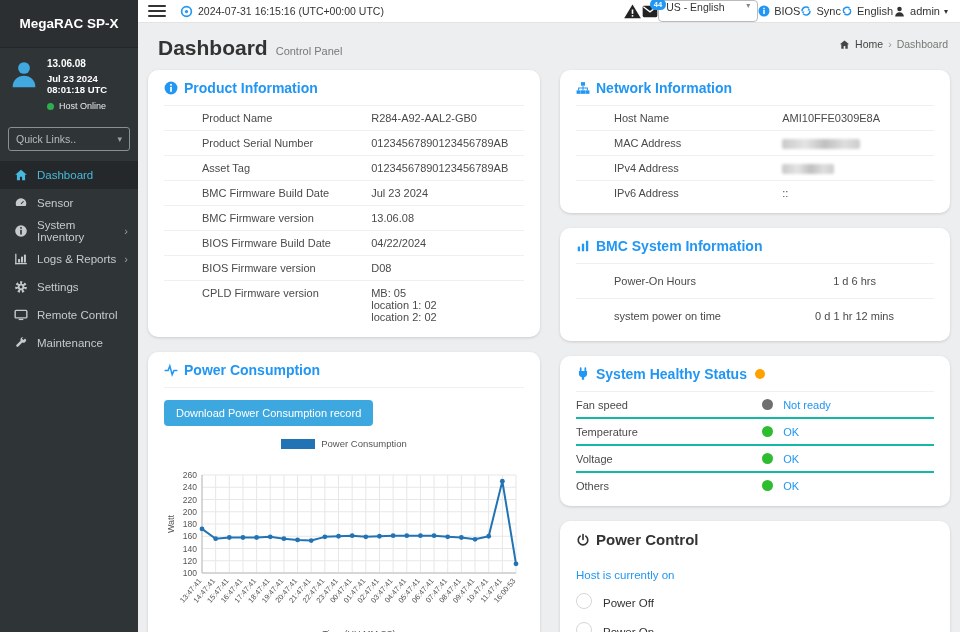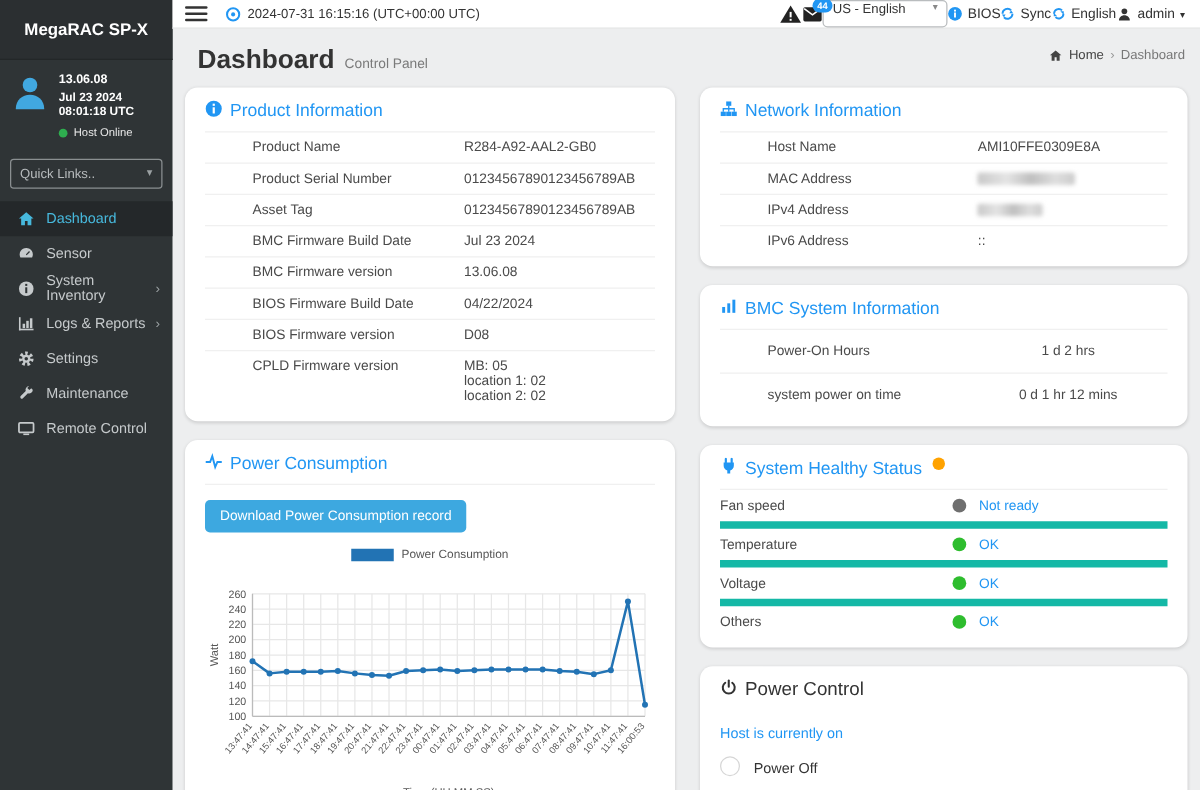--- a/index.html
+++ b/index.html
@@ -47,36 +47,36 @@
   .breadcrumb { margin-left:auto; margin-right:2px; display:flex; align-items:center; gap:5px; font-size:10.5px; color:#444; margin-top:2px; }
   .breadcrumb .sep { color:#999; }
   .breadcrumb .bc-last { color:#777; }
 
   .content { display:flex; gap:20px; padding:0 10px; }
   .col { display:flex; flex-direction:column; }
   .col-left { width:392px; }
   .col-right { width:390px; }
 
   .card { background:#fff; border-radius:10px; box-shadow:0 1px 3px rgba(0,0,0,.14); margin-bottom:15px; padding:10px 16px 8px 16px; }
-  .card-title { display:flex; align-items:flex-start; gap:6px; font-size:14px; font-weight:normal; color:#2196f3; padding-bottom:9px; border-bottom:1px solid #f0f0f0; }
+  .card-title { display:flex; align-items:center; gap:6px; font-size:14px; font-weight:bold; color:#2196f3; padding-bottom:9px; border-bottom:1px solid #f0f0f0; }
   .card-title svg { width:14px; height:14px; }
   .card-title.dark { color:#333; }
   .orange-dot { width:10px; height:10px; border-radius:50%; background:#ffa200; margin-left:2px; }
 
   .info-row { display:flex; padding:6px 0; border-bottom:1px solid #f0f0f0; font-size:11px; color:#4a4a4a; }
   .info-row:last-child { border-bottom:none; }
   .info-label { flex:0 0 47%;margin-left:38px; }
   .info-value { flex:1; white-space:pre-line; }
   .redacted { display:inline-block; height:10px; border-radius:2px; background:linear-gradient(90deg,#c9c9c9,#e4e4e4 30%,#bfbfbf 55%,#dedede 80%,#cccccc); filter:blur(1.5px); vertical-align:middle; }
   .bmc-row { display:flex; padding:11px 0; border-bottom:1px solid #f0f0f0; font-size:11px; color:#4a4a4a; align-items:center; }
   .bmc-row:last-child { border-bottom:none; }
   .bmc-row .info-label { flex:0 0 45%; }
   .bmc-row .bmc-value { flex:1; text-align:center; }
 
-  .hs-row { display:flex; align-items:center; padding:6.5px 0; border-bottom:6px solid #14b8a6; font-size:11px; color:#4a4a4a; }
+  .hs-row { display:flex; align-items:center; padding:6.5px 0; border-bottom:2px solid #14b8a6; font-size:11px; color:#4a4a4a; }
   .hs-row:last-child { border-bottom:none;align-items:center; }
   .hs-label { flex:0 0 52%; }
   .hs-status { display:flex; align-items:center; gap:10px; color:#2196f3; cursor:pointer; }
   .hs-dot { width:11px; height:11px; border-radius:50%; }
   .hs-dot.green { background:#2ebd2e; }
   .hs-dot.gray { background:#6f6f6f; }
 
   .dl-btn { margin:12px 0 6px 0; background:#3da8e0; color:#fff; border:none; border-radius:4px; font-size:11px; padding:7px 12px; cursor:pointer; font-family:inherit; }
   .legend { display:flex; align-items:center; justify-content:center; gap:6px; font-size:9.5px; color:#555; margin-top:6px; }
   .legend-swatch { width:34px; height:10px; background:#2273b4; }
@@ -162,33 +162,33 @@
               <circle cx="12" cy="12" r="7.5" fill="none" stroke="currentColor" stroke-width="5" stroke-dasharray="3.4 3.2"></circle>
               <circle cx="12" cy="12" r="5.6" fill="currentColor"></circle>
               <circle cx="12" cy="12" r="2.4" fill="#2f3436"></circle>
             </svg>
           </span>
           <span>Settings</span>
         </div>
         <div class="menu-item">
           <span class="mi-icon">
             <svg viewBox="0 0 24 24">
-              <path d="M21 6.5a5 5 0 0 1-6.7 4.7l-6.9 6.9a2.1 2.1 0 1 1-3-3l6.9-6.9A5 5 0 0 1 16 1.5l-2.6 2.6 2.9 2.9L18.9 4.4c.9.9 1.4 1.6 2.1 2.1z" fill="currentColor"></path>
-            </svg>
-          </span>
-          <span>Maintenance</span>
-        </div>
-        <div class="menu-item">
-          <span class="mi-icon">
-            <svg viewBox="0 0 24 24">
               <rect x="2" y="4" width="20" height="13" rx="1.5" fill="none" stroke="currentColor" stroke-width="2.4"></rect>
               <rect x="8" y="18.5" width="8" height="2.2" fill="currentColor"></rect>
             </svg>
           </span>
           <span>Remote Control</span>
+        </div>
+        <div class="menu-item">
+          <span class="mi-icon">
+            <svg viewBox="0 0 24 24">
+              <path d="M21 6.5a5 5 0 0 1-6.7 4.7l-6.9 6.9a2.1 2.1 0 1 1-3-3l6.9-6.9A5 5 0 0 1 16 1.5l-2.6 2.6 2.9 2.9L18.9 4.4c.9.9 1.4 1.6 2.1 2.1z" fill="currentColor"></path>
+            </svg>
+          </span>
+          <span>Maintenance</span>
         </div>
       </div>
   </div>
 
   <div class="main">
 
     <div class="topbar">
       <div class="hamburger">
           <span></span>
           <span></span>
@@ -475,21 +475,21 @@
             <svg viewBox="0 0 24 24">
                 <rect x="3" y="13" width="4" height="8" fill="#2196f3"></rect>
                 <rect x="10" y="8" width="4" height="13" fill="#2196f3"></rect>
                 <rect x="17" y="3" width="4" height="18" fill="#2196f3"></rect>
               </svg>
             <span>BMC System Information</span>
           </div>
           <div id="bmc-rows">
               <div class="bmc-row">
                 <span class="info-label">Power-On Hours</span>
-                <span class="bmc-value">1 d 2 hrs</span>
+                <span class="bmc-value">1 d 6 hrs</span>
               </div>
               <div class="bmc-row">
                 <span class="info-label">system power on time</span>
                 <span class="bmc-value">0 d 1 hr 12 mins</span>
               </div>
             </div>
         </div>
 
         <div class="card">
           <div class="card-title">

